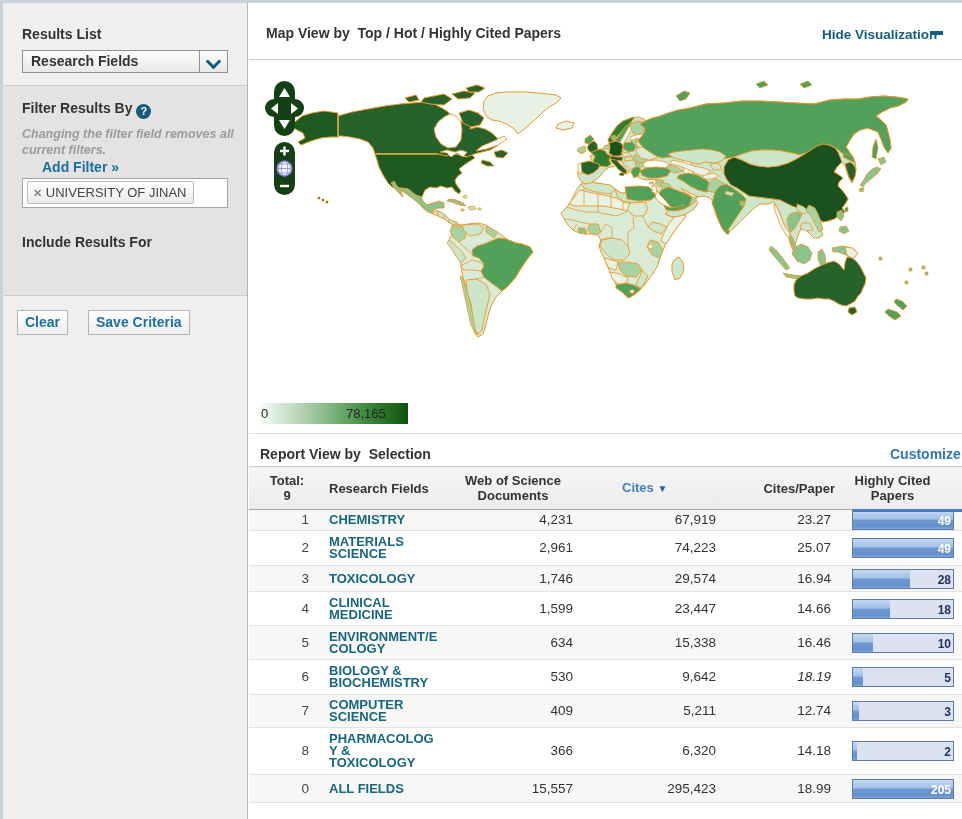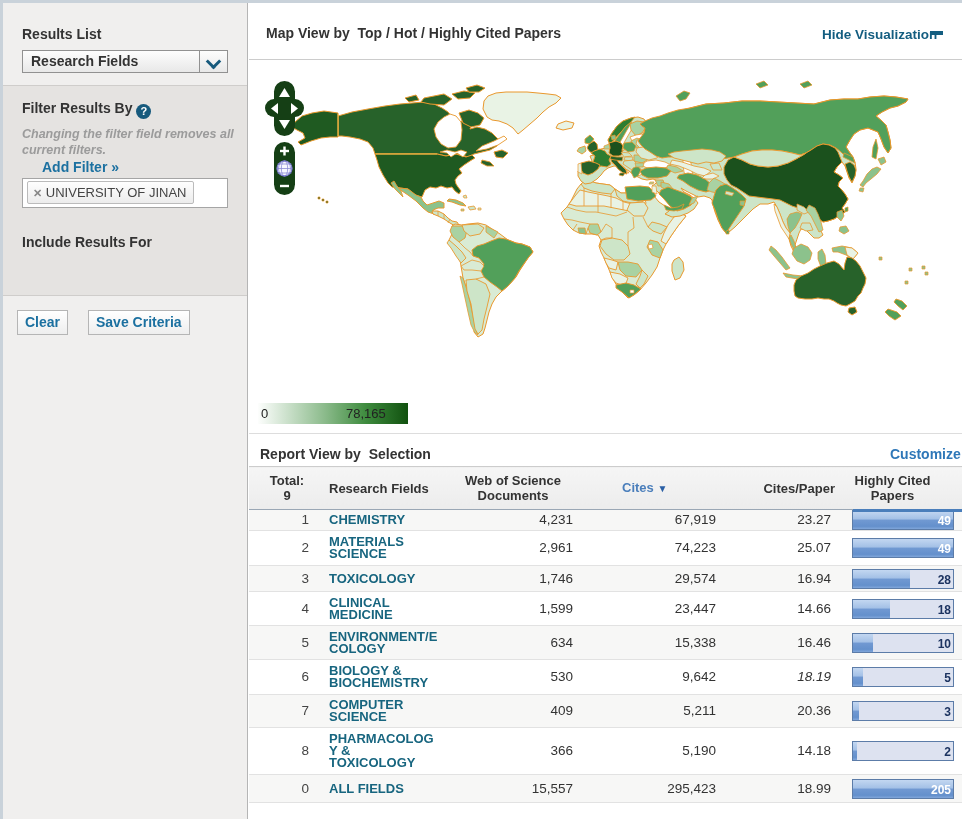--- a/index.html
+++ b/index.html
@@ -359,33 +359,33 @@
               <div class="barfill" style="width:10px;"></div>
               <span class="barnum ">5</span>
             </div>
           </td>
   </tr>
   <tr style="height:33px;background:#f7f7f6;">
     <td class="num" style="padding-right:8px;color:#444;">7</td>
     <td class="fld">COMPUTER<br>SCIENCE</td>
     <td class="num" style="padding-right:2px;">409</td>
     <td class="num" style="padding-right:0;">5,211</td>
-    <td class="num" style="padding-right:4px;">20.36</td>
+    <td class="num" style="padding-right:4px;">12.74</td>
     <td>
             <div class="barwrap">
               <div class="barfill" style="width:6px;"></div>
               <span class="barnum ">3</span>
             </div>
           </td>
   </tr>
   <tr style="height:47px;">
     <td class="num" style="padding-right:8px;color:#444;">8</td>
     <td class="fld">PHARMACOLOG<br>Y &amp;<br>TOXICOLOGY</td>
     <td class="num" style="padding-right:2px;">366</td>
-    <td class="num" style="padding-right:0;">5,190</td>
+    <td class="num" style="padding-right:0;">6,320</td>
     <td class="num" style="padding-right:4px;">14.18</td>
     <td>
             <div class="barwrap">
               <div class="barfill" style="width:4px;"></div>
               <span class="barnum ">2</span>
             </div>
           </td>
   </tr>
   <tr style="height:28px;background:#f7f7f6;">
     <td class="num" style="padding-right:8px;color:#444;">0</td>

